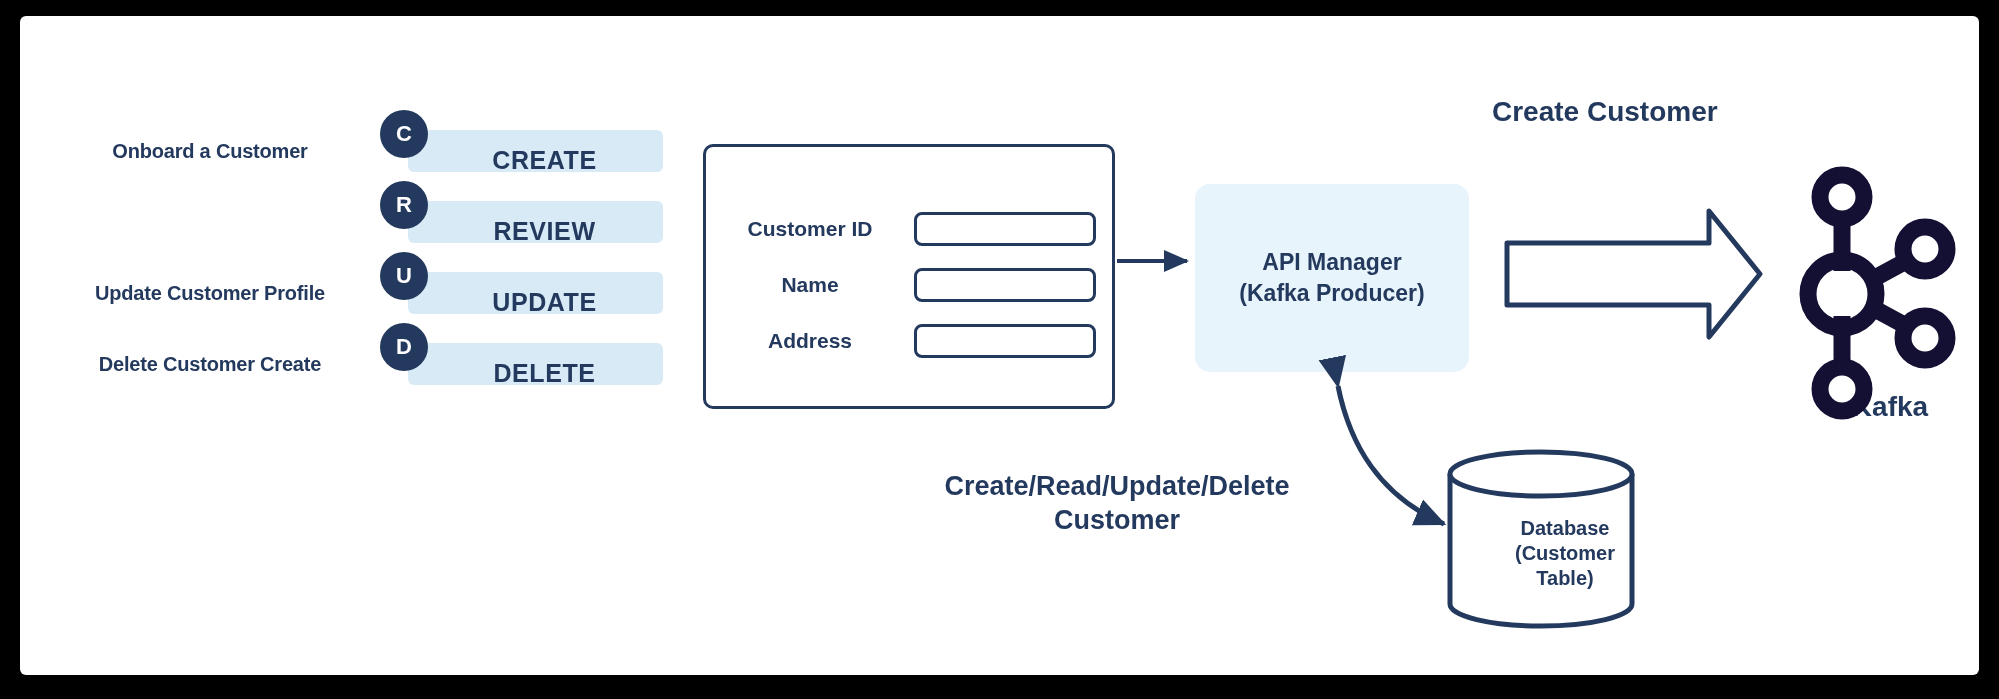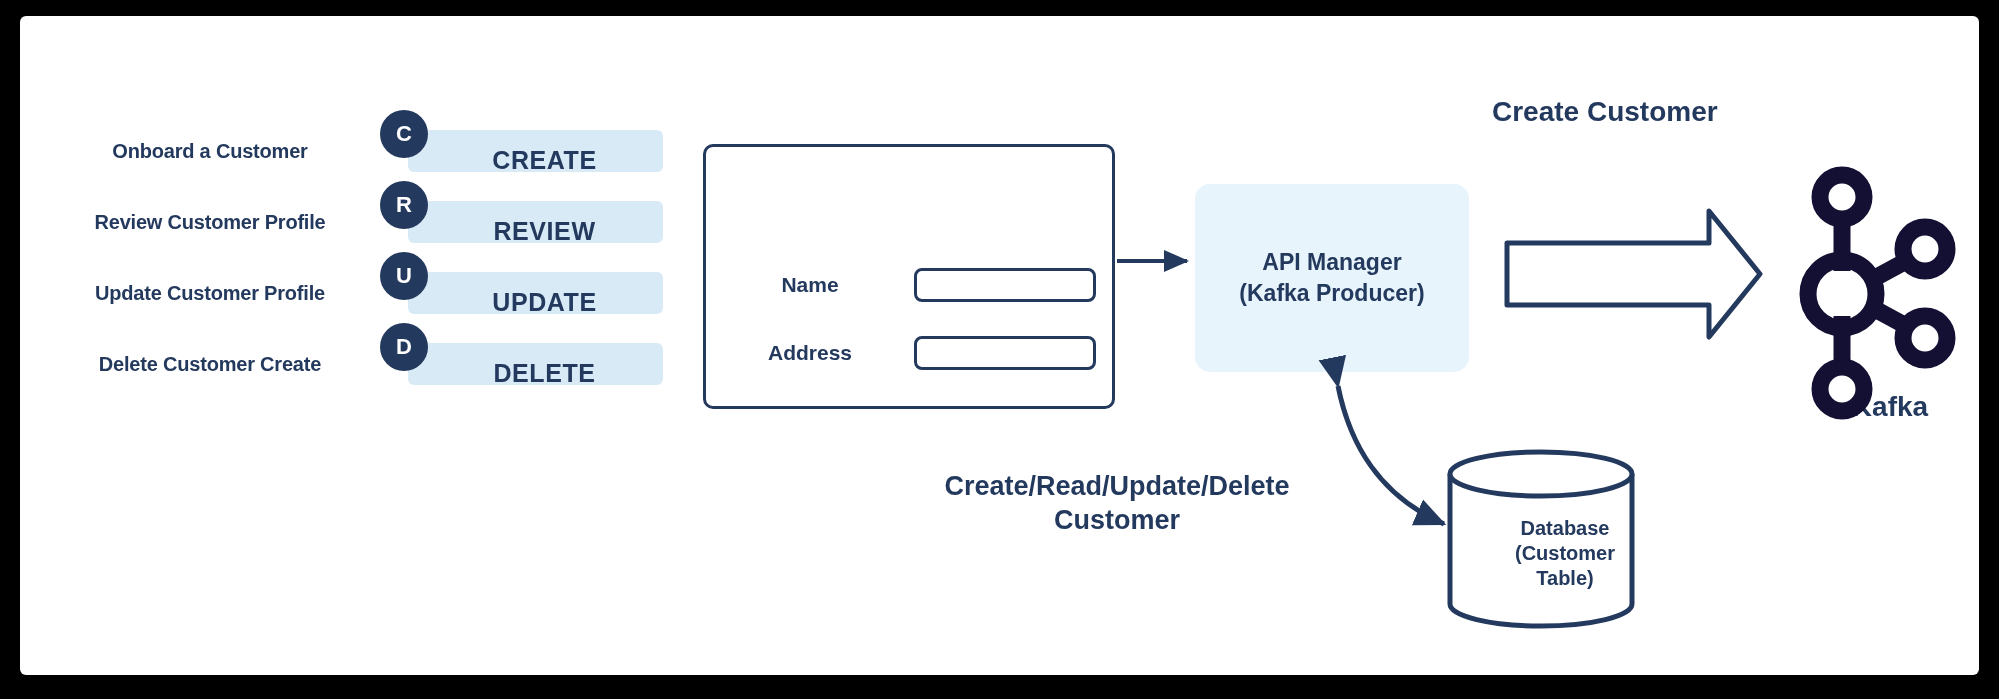--- a/index.html
+++ b/index.html
@@ -226,21 +226,20 @@
     pointer-events: none;
   }
 </style>
 </head>
 <body>
 
 <div id="stage">
   <div id="canvas">
 
     <div class="action-label" style="left:40px; top:125px;">Onboard a Customer</div>
-    <div class="action-label" style="left:40px; top:196px;">Review Customer Profile</div>
     <div class="action-label" style="left:40px; top:267px;">Update Customer Profile</div>
     <div class="action-label" style="left:40px; top:338px;">Delete Customer Create</div>
 
     <div class="crud-row" style="top:114px;">
       <div class="crud-pill"></div>
       <div class="crud-pill-text" style="left:28px;">CREATE</div>
       <div class="crud-badge">C</div>
     </div>
     <div class="crud-row" style="top:185px;">
       <div class="crud-pill"></div>
@@ -252,25 +251,29 @@
       <div class="crud-pill-text" style="left:28px;">UPDATE</div>
       <div class="crud-badge">U</div>
     </div>
     <div class="crud-row" style="top:327px;">
       <div class="crud-pill"></div>
       <div class="crud-pill-text" style="left:28px;">DELETE</div>
       <div class="crud-badge">D</div>
     </div>
 
     <div id="site-card">
+      <div class="form-row" style="top:62px;">
+        <div class="form-label">Customer ID</div>
+        <input class="form-input" type="text" placeholder="" style="">
+      </div>
       <div class="form-row" style="top:118px;">
         <div class="form-label">Name</div>
         <input class="form-input" type="text" placeholder="" style="">
       </div>
-      <div class="form-row" style="top:186px;">
+      <div class="form-row" style="top:174px;">
         <div class="form-label">Address</div>
         <input class="form-input" type="text" placeholder="" style="">
       </div>
     </div>
 
     <div id="api-box">
       <div>API Manager</div>
       <div>(Kafka Producer)</div>
     </div>
 

